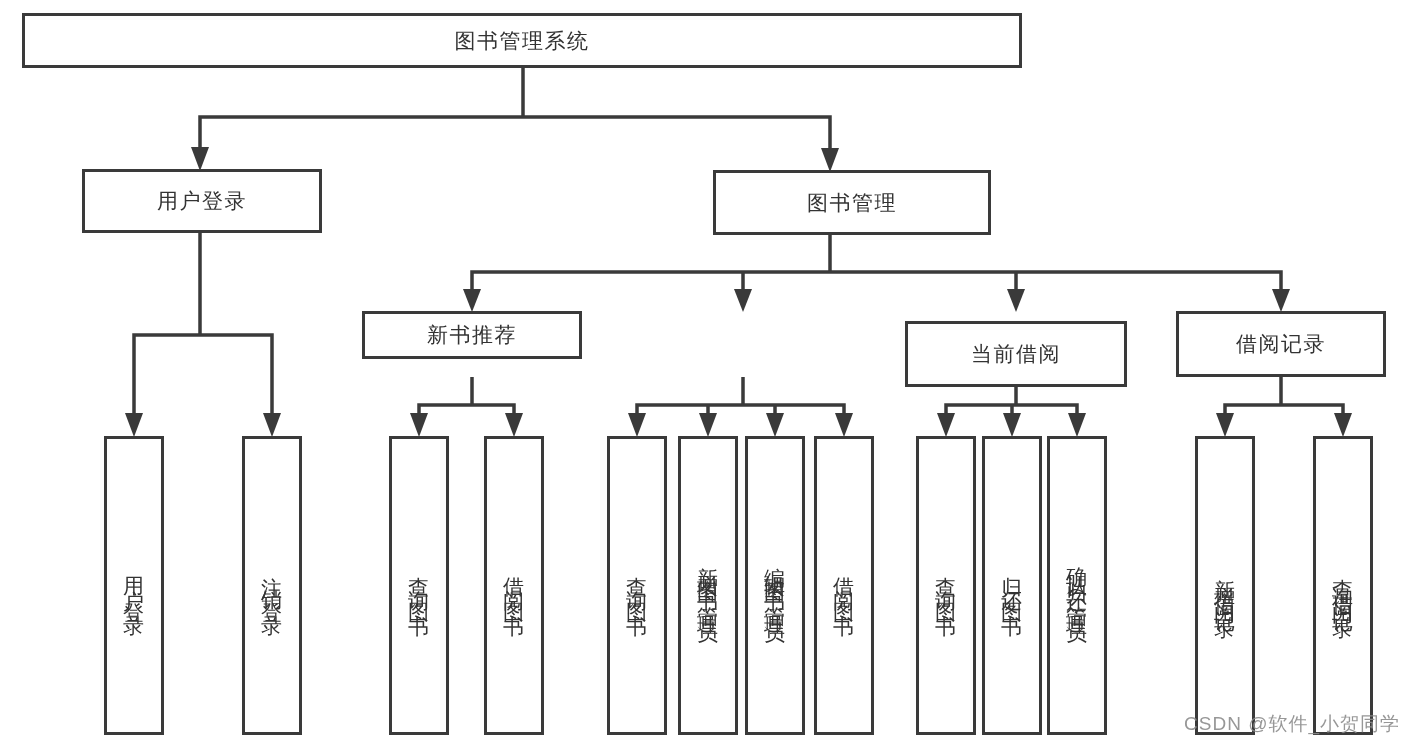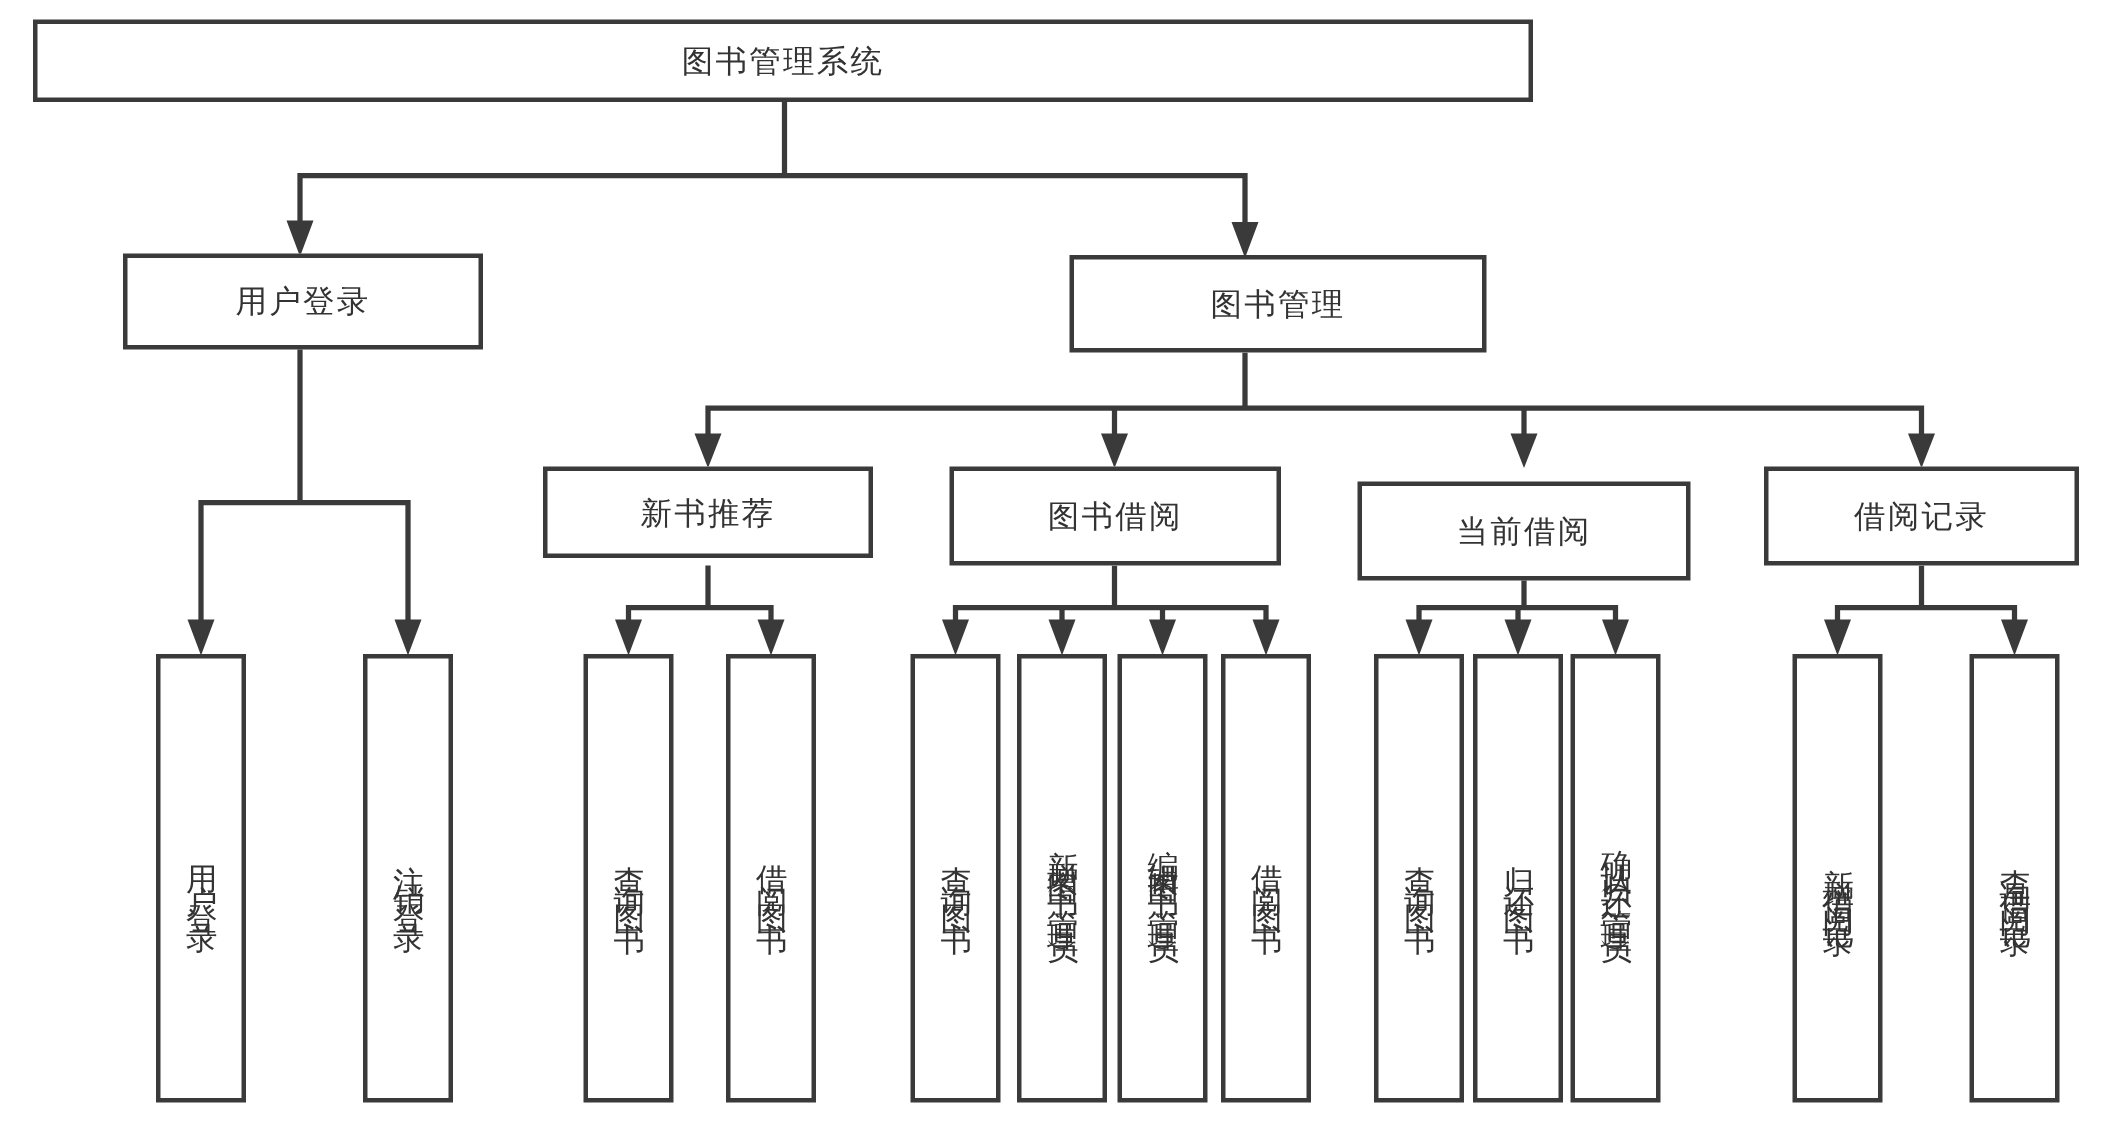--- a/index.html
+++ b/index.html
@@ -80,25 +80,22 @@
     <span class="hlabel">图书管理系统</span>
   </div>
 
   <div class="box" style="left:82px;top:169px;width:240px;height:64px">
     <span class="hlabel">用户登录</span>
   </div>
   <div class="box" style="left:713px;top:170px;width:278px;height:65px">
     <span class="hlabel">图书管理</span>
   </div>
 
-  <div class="box" style="left:362px;top:311px;width:220px;height:61px">
+  <div class="box" style="left:362px;top:311px;width:220px;height:48px">
     <span class="hlabel">新书推荐</span>
-  </div>
-  <div class="box" style="left:633px;top:311px;width:221px;height:66px">
-    <span class="hlabel">图书借阅</span>
   </div>
   <div class="box" style="left:905px;top:321px;width:222px;height:66px">
     <span class="hlabel">当前借阅</span>
   </div>
   <div class="box" style="left:1176px;top:311px;width:210px;height:66px">
     <span class="hlabel">借阅记录</span>
   </div>
 
   <div class="box leaf" style="left:104px">
     <span class="vtext">用户登录</span>
@@ -137,13 +134,14 @@
     <span class="vtext long">确认归还（管理员）</span>
   </div>
 
   <div class="box leaf" style="left:1195px">
     <span class="vtext long">新增借阅记录</span>
   </div>
   <div class="box leaf" style="left:1313px">
     <span class="vtext long">查询借阅记录</span>
   </div>
 
+  <div class="watermark">CSDN @软件_小贺同学</div>
 </div>
 
 </body></html>

